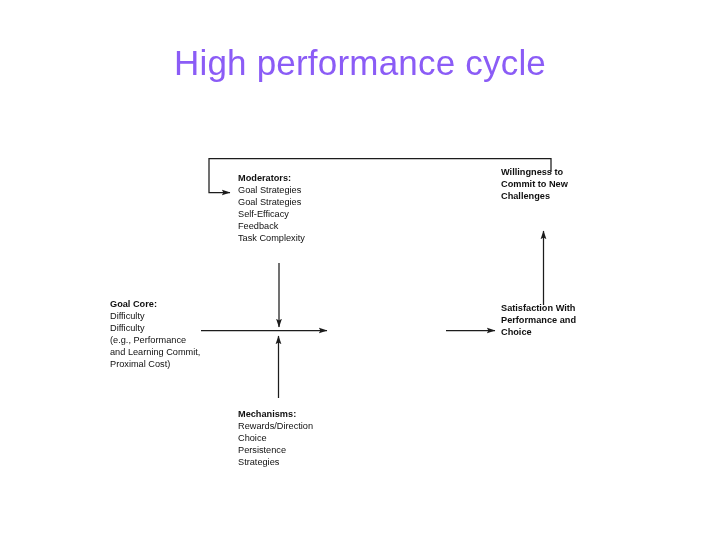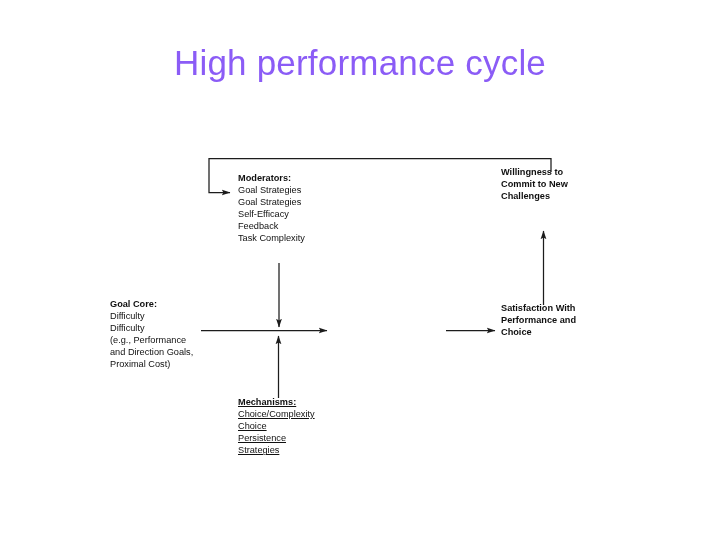--- a/index.html
+++ b/index.html
@@ -61,21 +61,21 @@
   }
   .node .ln {
     display: block;
   }
 
   #node-moderators      { left: 238px; top: 172px; }
   #node-willingness     { left: 501px; top: 166px; }
   #node-goalcore        { left: 110px; top: 298px; }
   #node-performance     { left: 333px; top: 313px; }
   #node-satisfaction    { left: 501px; top: 302px; }
-  #node-mechanisms      { left: 238px; top: 396px; text-decoration: underline; }
+  #node-mechanisms      { left: 238px; top: 408px; }
 </style>
 </head>
 <body>
 
 <div id="slide-title">High performance cycle</div>
 
 <div id="diagram">
 
   <svg id="diagram-svg" viewBox="0 0 720 540">
     <defs>
@@ -122,32 +122,32 @@
     <span class="ln hd">Willingness to</span>
     <span class="ln hd">Commit to New</span>
     <span class="ln hd">Challenges</span>
   </div>
 
   <div class="node" id="node-goalcore">
     <span class="ln hd">Goal Core:</span>
     <span class="ln">Difficulty</span>
     <span class="ln">Difficulty</span>
     <span class="ln">(e.g.,  Performance</span>
-    <span class="ln">and Direction Goals,</span>
+    <span class="ln">and Learning Commit,</span>
     <span class="ln">Proximal Cost)</span>
   </div>
 
 
   <div class="node" id="node-satisfaction">
     <span class="ln hd">Satisfaction With</span>
     <span class="ln hd">Performance and</span>
     <span class="ln hd">Choice</span>
   </div>
 
   <div class="node" id="node-mechanisms">
     <span class="ln hd">Mechanisms:</span>
-    <span class="ln">Choice/Complexity</span>
+    <span class="ln">Rewards/Direction</span>
     <span class="ln">Choice</span>
     <span class="ln">Persistence</span>
     <span class="ln">Strategies</span>
   </div>
 
 </div>
 
 </body></html>

